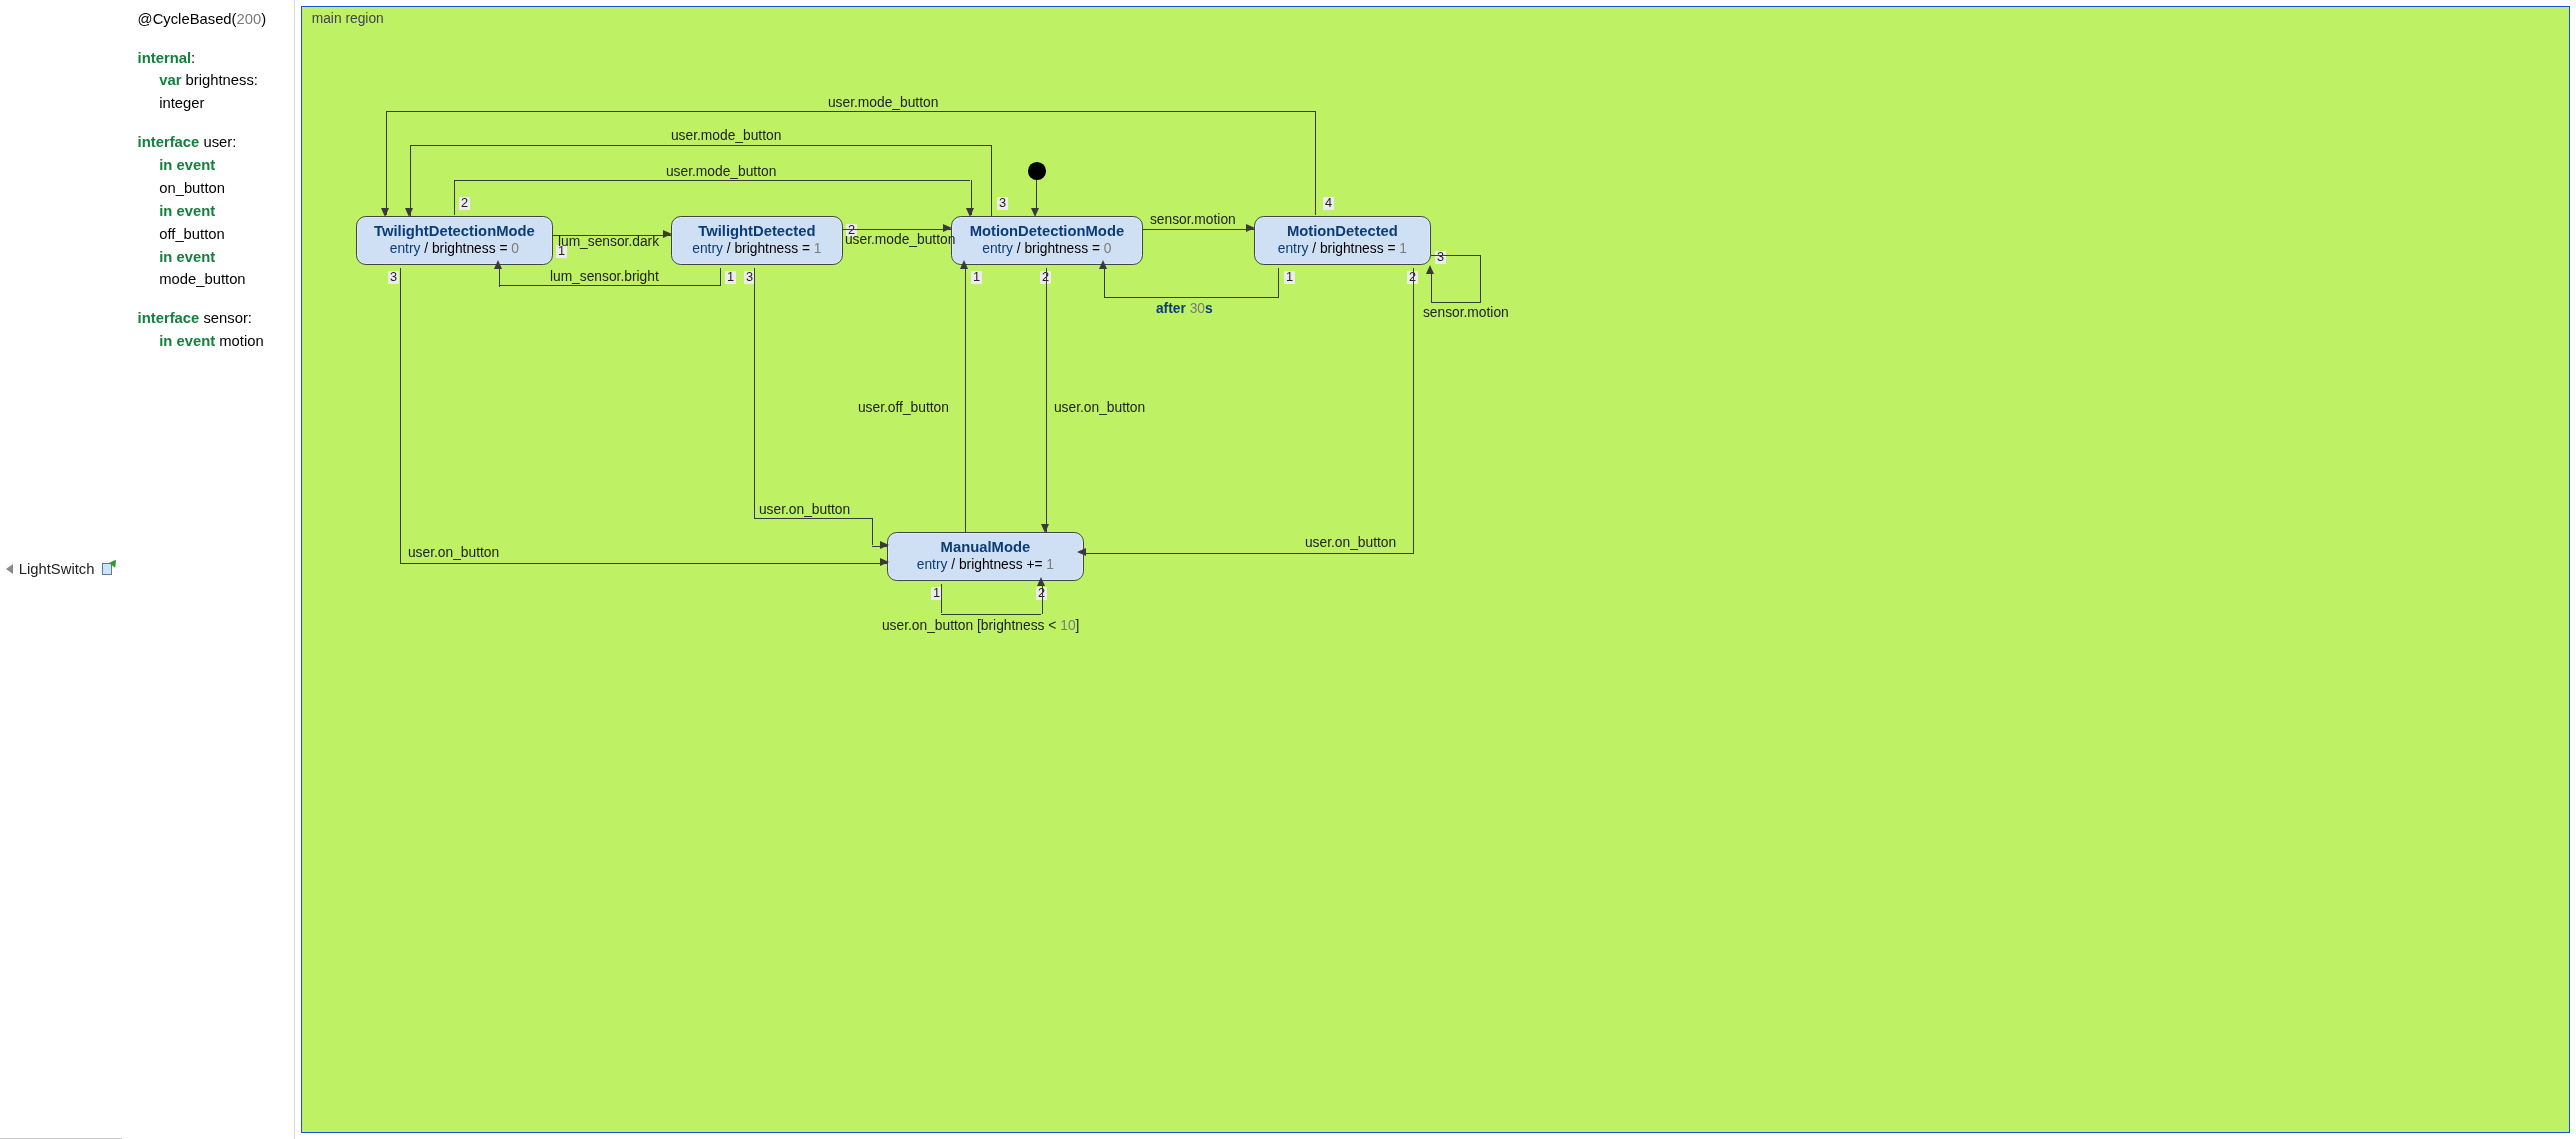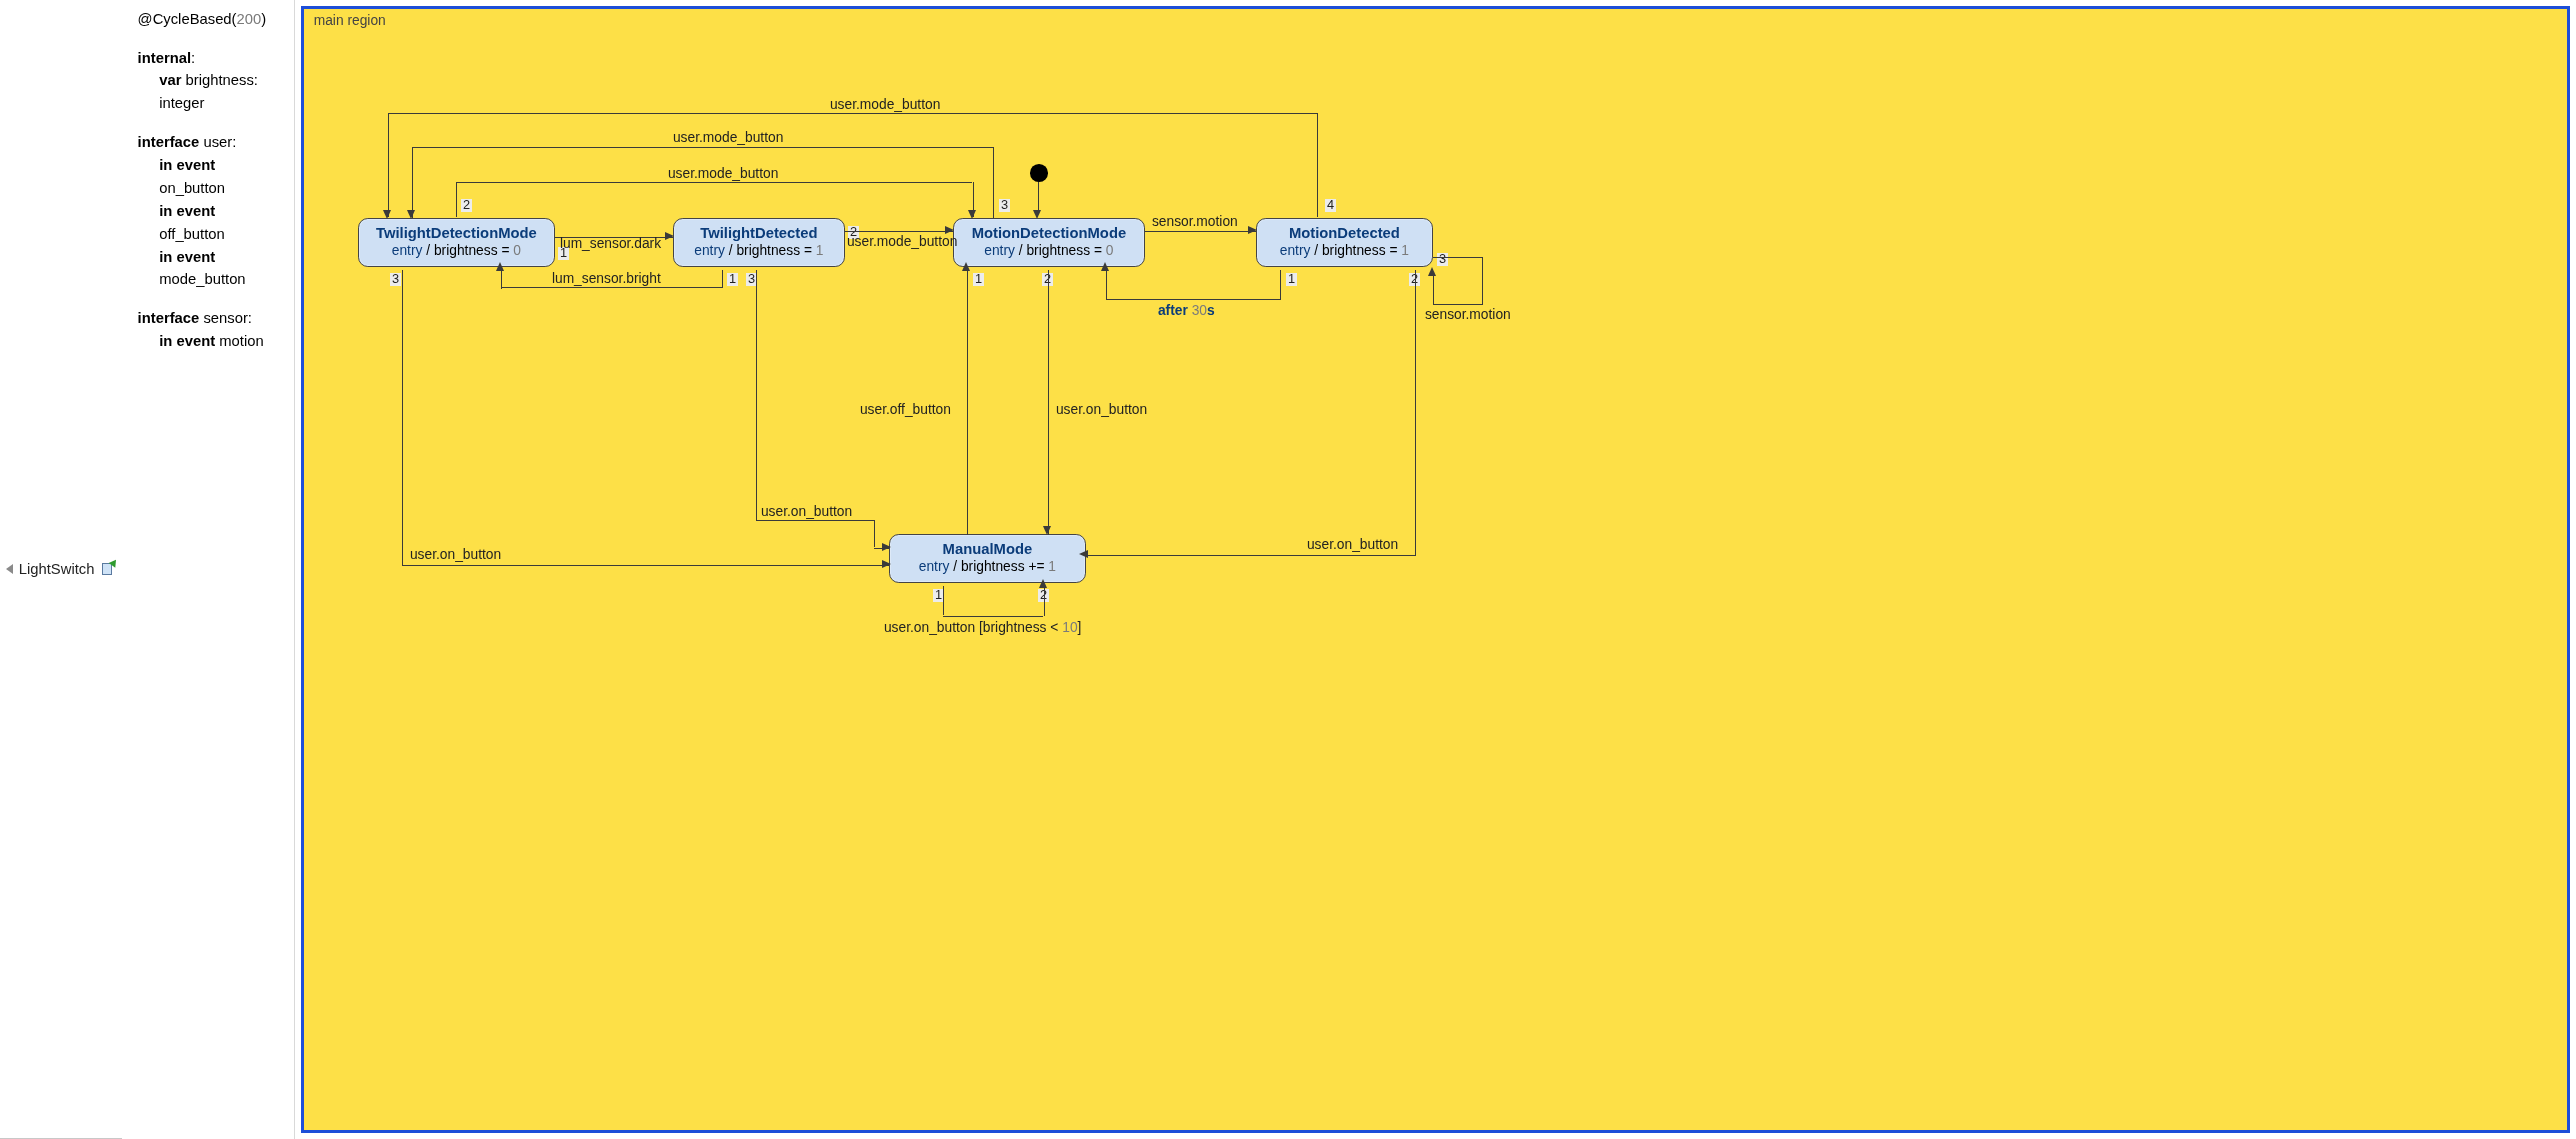--- a/index.html
+++ b/index.html
@@ -7,27 +7,27 @@
   .root{display:flex;height:100vh;min-height:669px}
   
   .sidebar{width:295px;min-width:295px;border-right:1px solid #d9d9d9;display:flex;}
   .sb-titlebar{display:flex;align-items:center;gap:5.9px;padding:2px 5.9px;border-bottom:1px solid #c8c8c8;background:#fff}
   .sb-tri{width:0;height:0;border-top:5.9px solid transparent;border-bottom:5.9px solid transparent;border-right:7.9px solid #8a8a8a}
   .sb-title{flex:1;font-size:14.8px;color:#222}
   .sb-act{width:15.7px;height:15.7px;position:relative}
   .sb-act::before{content:"";position:absolute;inset:2px 3.9px 2px 2px;border:1px solid #5a7aa0;background:#cfe3f7}
   .sb-act::after{content:"";position:absolute;right:-2px;top:-2px;width:0;height:0;border-left:4.9px solid transparent;border-right:4.9px solid transparent;border-bottom:7.9px solid #2e9b2e;transform:rotate(35deg)}
   .sb-body{padding:7.9px 13.8px 7.9px 15.7px;font-size:14.8px;line-height:1.55}
-  .kw{color:#000000;font-weight:700}
+  .kw{color:#15803d;font-weight:700}
   .num{color:#7a7a7a}
   .ind1{padding-left:21.6px}
   .blk{margin-top:15.7px}
   
   .canvas-wrap{flex:1;padding:5.9px;background:#fff}
-  .canvas{position:relative;width:100%;height:100%;border:3px solid #1d4ed8;background:#fde047;overflow:hidden}
+  .canvas{position:relative;width:100%;height:100%;border:1px solid #1d4ed8;background:#bef264;overflow:hidden}
   .region-label{position:absolute;top:3.9px;left:9.8px;color:#444;font-size:13.8px}
   .state{position:absolute;background:#cfe0f4;border:1px solid #444;border-radius:9.8px;padding:5.9px 11.8px 7.9px;text-align:center;box-shadow:inset 0 0 0 1px rgba(255,255,255,.3)}
   .state .st-name{font-weight:700;color:#0b3c7a;font-size:14.8px;margin-bottom:2px}
   .state .st-entry{font-size:13.8px;white-space:nowrap}
   .state .st-entry .kw2{color:#0b3c7a;font-weight:400}
   .note{position:absolute;background:#fdfad0;border:1px solid #b8b06a;padding:7.9px 11.8px;font-size:14.8px;line-height:1.35;color:#333}
   .note::after{content:"";position:absolute;right:-1px;top:-1px;width:0;height:0;border-top:15.7px solid #f0f0f0;border-left:15.7px solid #e8e4b0}
   .note::before{content:"";position:absolute;right:-1px;top:-1px;width:15.7px;height:15.7px;border-left:1px solid #b8b06a;border-bottom:1px solid #b8b06a;background:transparent}
   .initial{position:absolute;width:17.7px;height:17.7px;background:#000;border-radius:50%}
   .lbl{position:absolute;font-size:13.8px;color:#222;white-space:nowrap;background:transparent}

